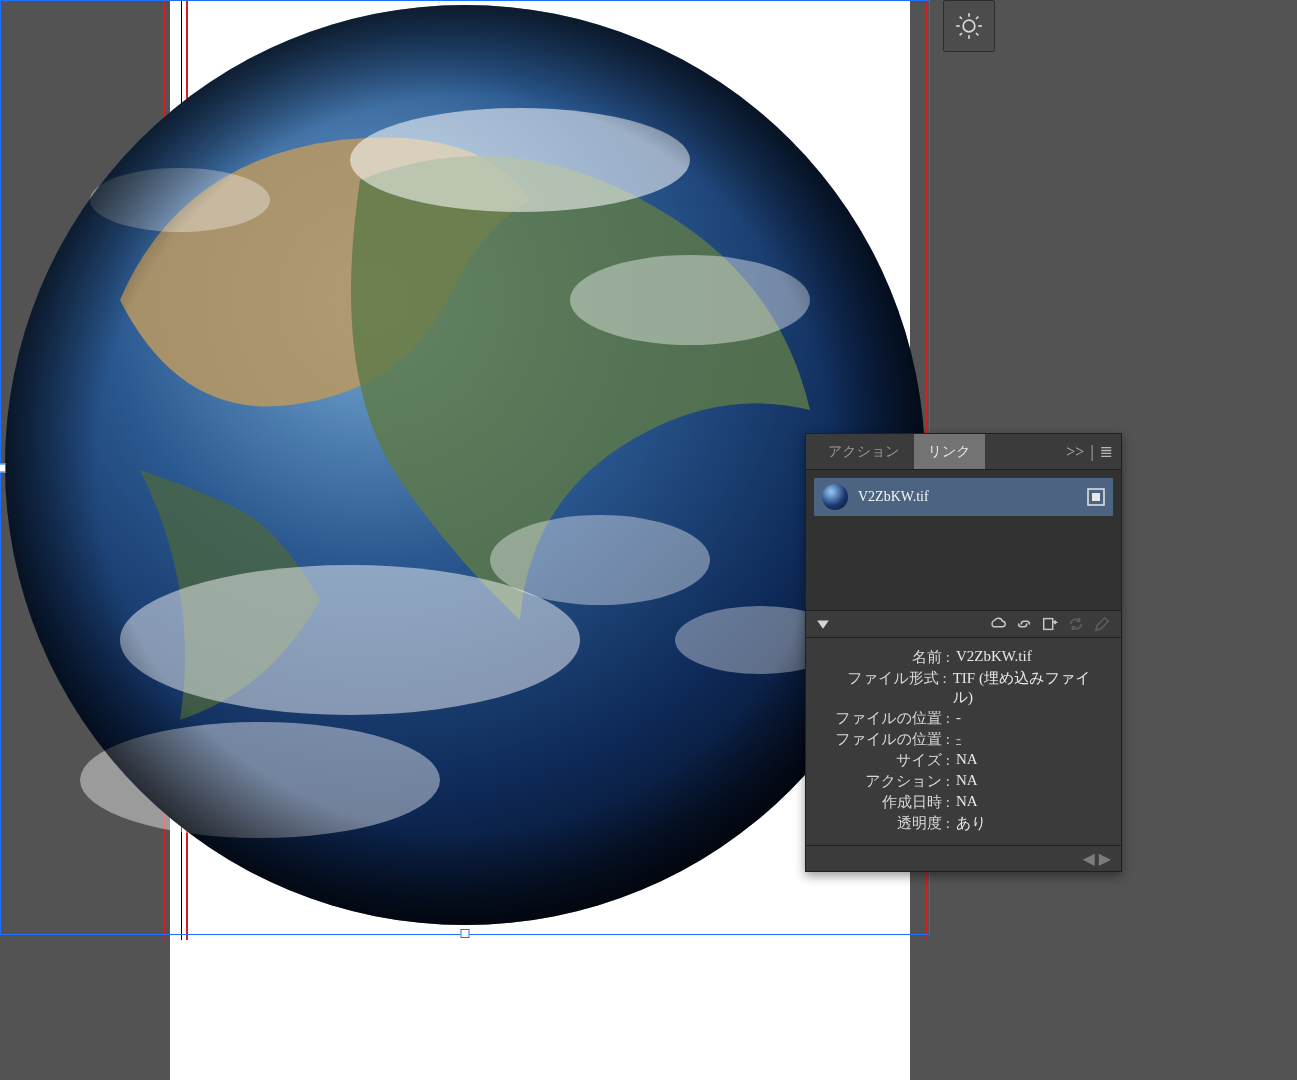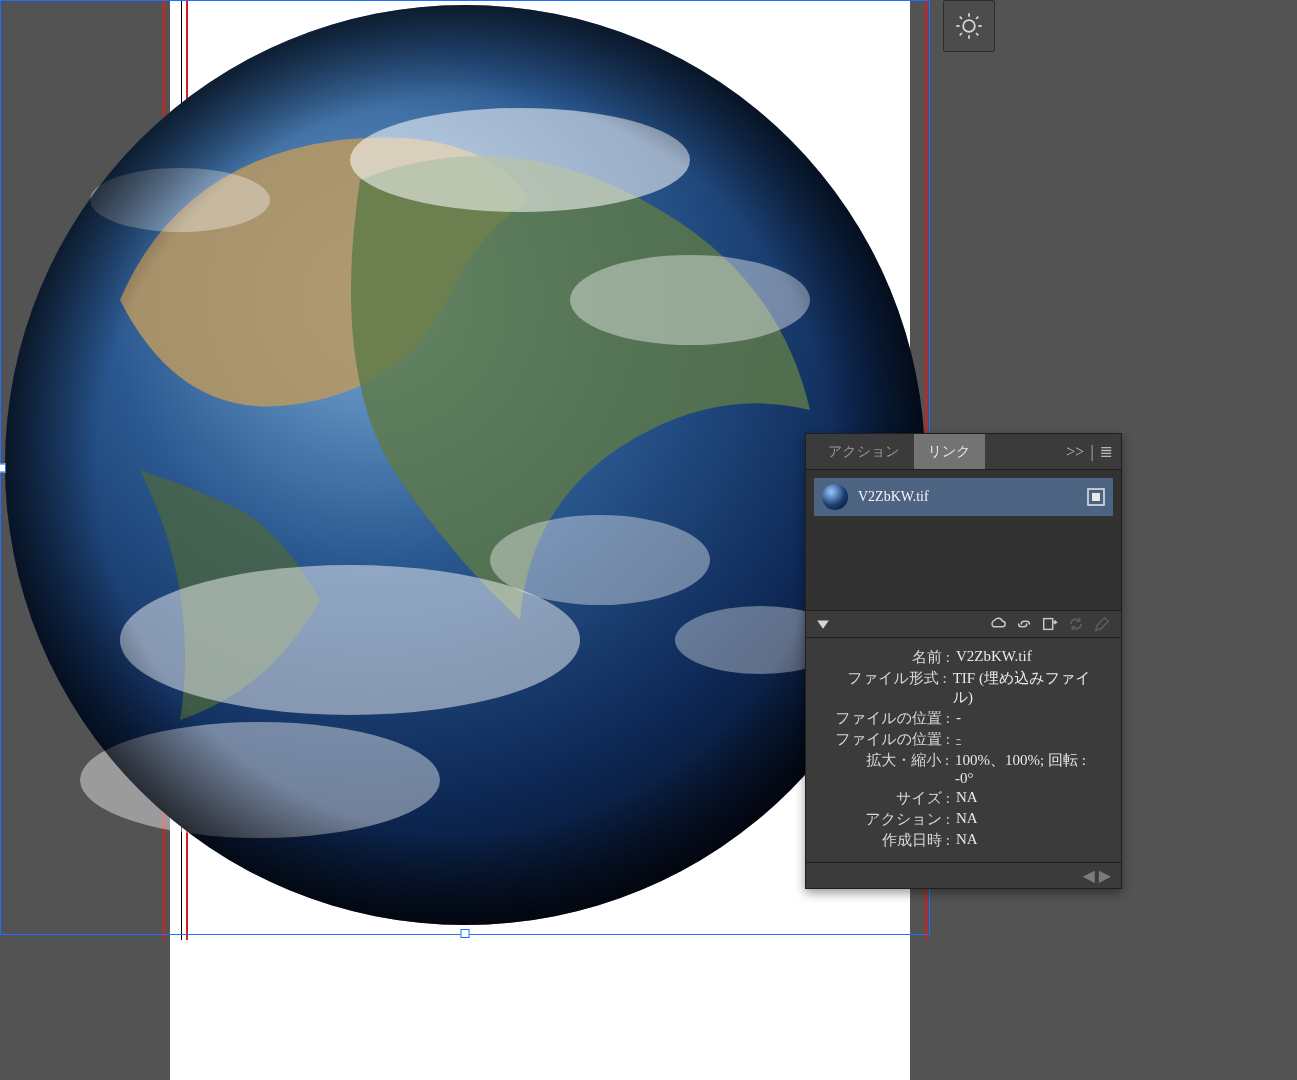--- a/index.html
+++ b/index.html
@@ -297,34 +297,34 @@
       </div>
     <div class="row">
         <span class="k">ファイルの位置 :</span>
         <span class="v">-</span>
       </div>
     <div class="row">
         <span class="k">ファイルの位置 :</span>
         <span class="v link">-</span>
       </div>
     <div class="row">
-        <span class="k">拡大・縮小 :</span>
-        <span class="v">100%、100%; 回転 : -0°</span>
-      </div>
-    <div class="row">
         <span class="k">サイズ :</span>
         <span class="v">NA</span>
       </div>
     <div class="row">
         <span class="k">アクション :</span>
         <span class="v">NA</span>
       </div>
     <div class="row">
         <span class="k">作成日時 :</span>
         <span class="v">NA</span>
+      </div>
+    <div class="row">
+        <span class="k">透明度 :</span>
+        <span class="v">あり</span>
       </div>
   </div>
 
   <div class="scroll-footer">
     <span class="arrow">◀</span>
     <span class="arrow">▶</span>
   </div>
 </div>
 
 </body></html>

